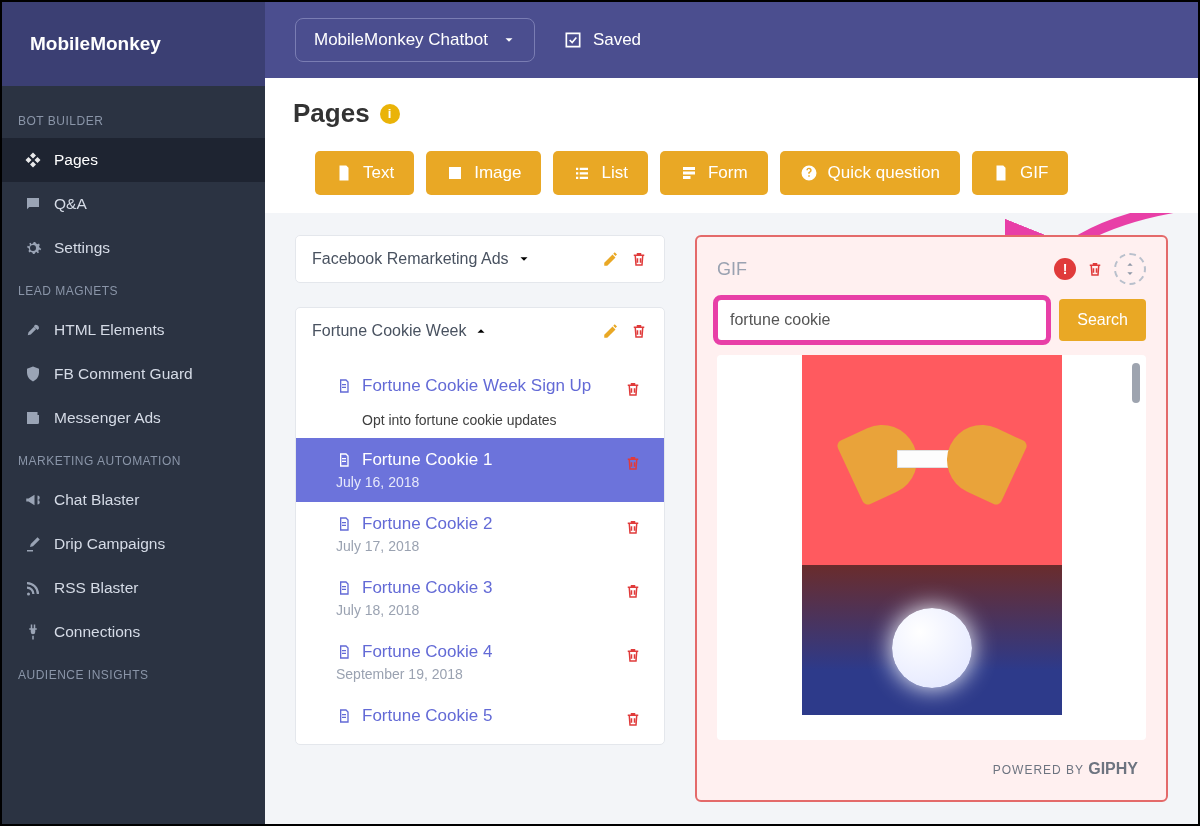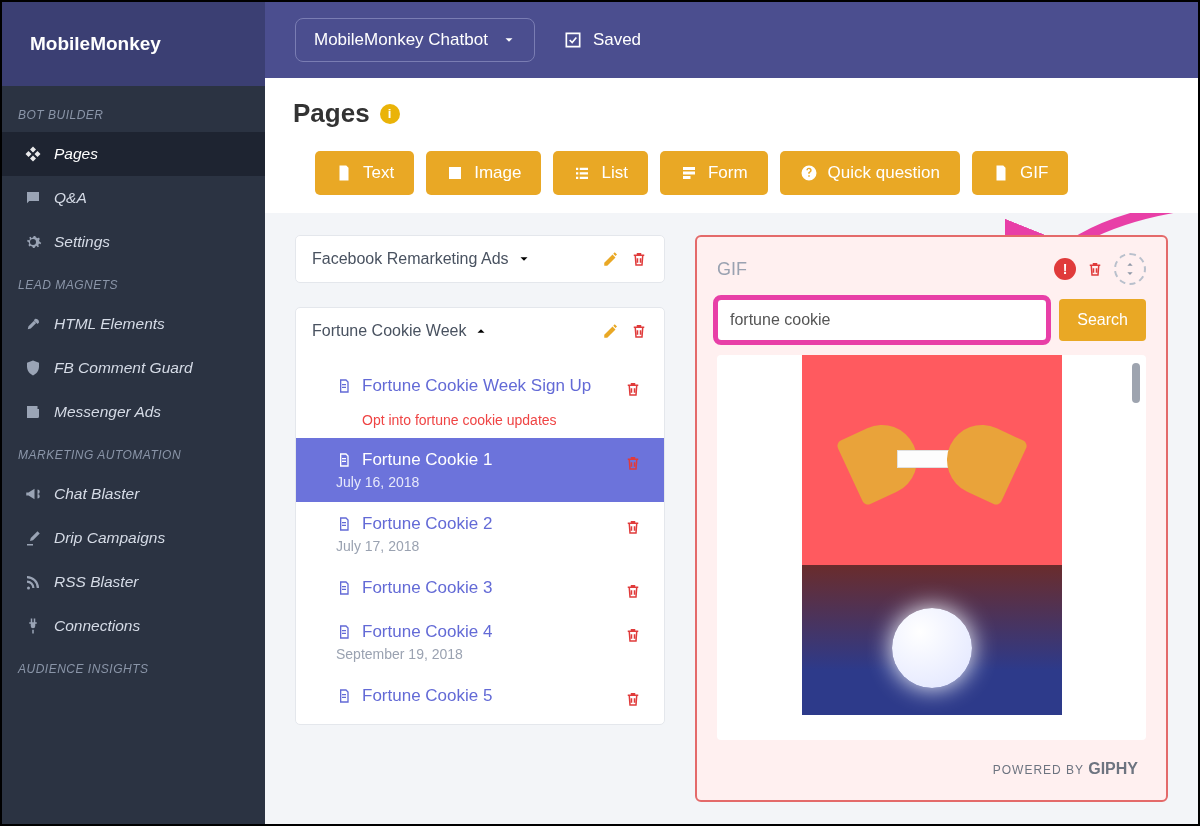--- a/index.html
+++ b/index.html
@@ -1,21 +1,21 @@
 <!DOCTYPE html>
 <html><head>
 <meta charset="utf-8">
 <style>
   * { box-sizing: border-box; margin: 0; padding: 0; }
   html, body { width: 1200px; height: 826px; font-family: -apple-system, BlinkMacSystemFont, "Segoe UI", Helvetica, Arial, sans-serif; overflow: hidden; background:#f5f7fa; }
   .app { display:flex; width:1200px; height:826px; border:2px solid #000; }
   
   .sidebar { width:263px; background:#2b3342; color:#a7b1c2; display:flex; flex-direction:column; }
   .logo { background:#3b3f73; height:84px; display:flex; align-items:center; padding-left:28px; color:#fff; font-size:19px; font-weight:700; }
-  .nav { flex:1; overflow:hidden; padding-top:8px;font-style:italic; }
+  .nav { flex:1; overflow:hidden; padding-top:14px; }
   .nav-section-label { font-size:12px; letter-spacing:.5px; color:#8a95a8; padding:14px 16px 10px; text-transform:uppercase; }
   .nav-item { display:flex; align-items:center; gap:12px; padding:13px 22px; font-size:15.5px; color:#d5dbe6; cursor:pointer; }
   .nav-item.active { background:#1e2431; color:#fff; }
   .nav-icon { width:18px; height:18px; display:flex; align-items:center; justify-content:center; fill:#a7b1c2; color:#a7b1c2; opacity:.9; }
   .nav-item.active .nav-icon { fill:#fff; color:#fff; }
   
   .main { flex:1; background:#f5f7fa; display:flex; flex-direction:column; position:relative; }
   .topbar { height:76px; background:#4b4e8f; display:flex; align-items:center; padding:0 30px; gap:28px; }
   .bot-select { height:44px; border:1px solid #7a7db3; border-radius:8px; display:flex; align-items:center; gap:14px; padding:0 18px; color:#fff; font-size:17px; cursor:pointer; }
   .bot-select svg { fill:#fff; }
@@ -41,21 +41,21 @@
   .act-del { color:#e03b3b; }
   .page-list { padding:10px 0 6px; }
   .page-row { padding:12px 30px 12px 40px; display:flex; flex-direction:column; gap:4px; position:relative; cursor:pointer; }
   .page-row .title-line { display:flex; align-items:center; gap:10px; color:#636ad6; font-size:17px; }
   .page-row .date { color:#9aa2b1; font-size:14px; }
   .page-row .row-del { position:absolute; right:22px; top:16px; }
   .page-row.selected { background:#6c73db; }
   .page-row.selected .title-line { color:#fff; }
   .page-row.selected .date { color:#e7e9fb; }
   .page-row.selected .row-del svg { stroke:#e46a6a; }
-  .subtext { color:#ef4444; font-size:14px; padding:4px 30px 10px 66px; }
+  .subtext { color:#404040; font-size:14px; padding:4px 30px 10px 66px; }
   
   .col-gif { flex:1; display:flex; }
   .gif-panel { flex:1; border:2px solid #e46a6a; background:#fff0f0; border-radius:6px; padding:16px 20px; display:flex; flex-direction:column; gap:14px; position:relative; }
   .gif-head { display:flex; align-items:center; gap:10px; }
   .gif-head .label { flex:1; color:#9aa2b1; font-size:18px; }
   .alert { width:22px;height:22px;border-radius:50%;background:#e03b3b;color:#fff;display:flex;align-items:center;justify-content:center;font-weight:700;font-size:14px; }
   .drag-handle { width:32px;height:32px;border:2px dashed #b9c0cc;border-radius:50%;display:flex;align-items:center;justify-content:center;color:#8f98a7; cursor:grab;}
   .gif-search { display:flex; gap:12px; }
   .gif-search input { flex:1; height:42px; border:1px solid #d7dbe2; border-radius:4px; padding:0 12px; font-size:16px; color:#555; outline:5px solid #e83fa7; outline-offset:-1px; }
   .gif-search button { background:#e9a825; color:#fff; border:none; border-radius:4px; height:42px; padding:0 18px; font-size:16px; cursor:pointer; }
@@ -400,20 +400,21 @@
                     </svg>
                   </span>
                 </div>
                 <div class="page-row">
                   <div class="title-line">
                     <svg class="page-icon">
                       <use href="#i-page"></use>
                     </svg>
                     <span>Fortune Cookie 3</span>
                   </div>
+                  <div class="date">July 18, 2018</div>
                   <span class="act-icon act-del row-del">
                     <svg width="18" height="18">
                       <use href="#i-trash"></use>
                     </svg>
                   </span>
                 </div>
                 <div class="page-row">
                   <div class="title-line">
                     <svg class="page-icon">
                       <use href="#i-page"></use>

